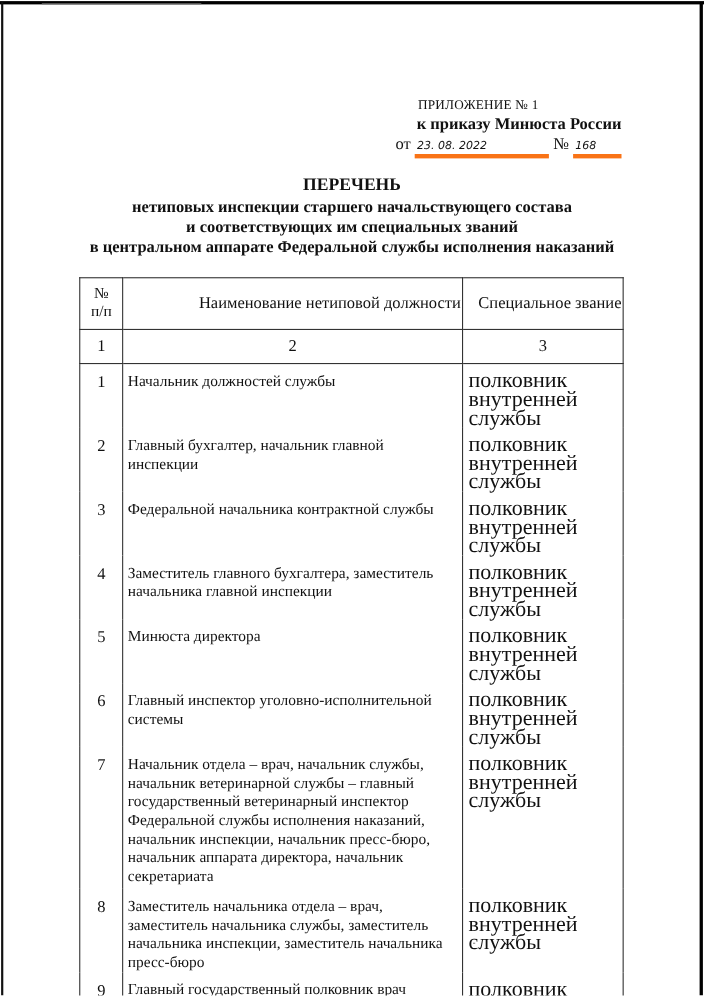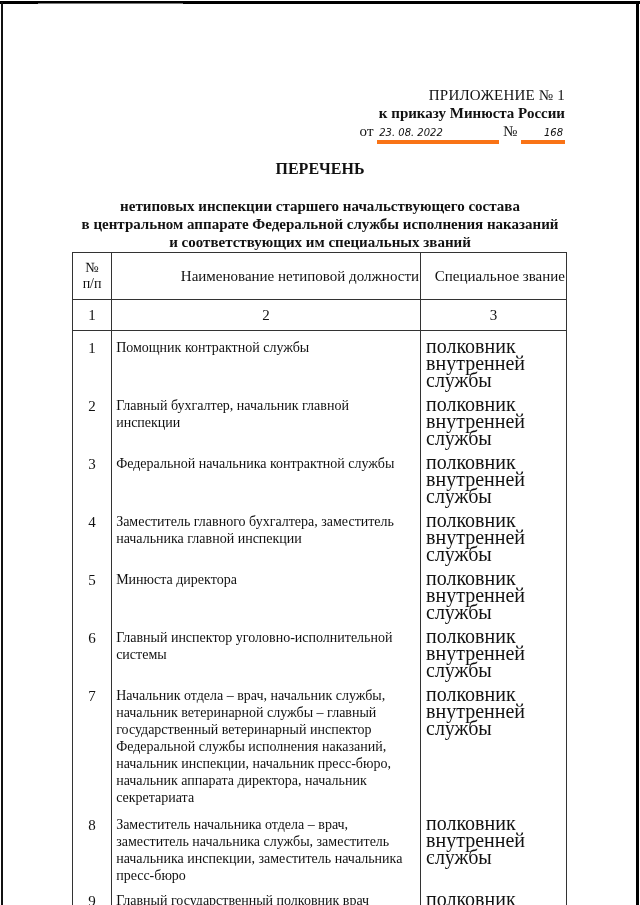--- a/index.html
+++ b/index.html
@@ -7,29 +7,29 @@
     width: 640px; height: 905px; position: relative; overflow: hidden;
     background: #ffffff; color: #111;
     font-family: "Liberation Serif", "DejaVu Serif", serif;
   }
   .scan-top { position: absolute; left: 0; top: 1px; width: 640px; height: 3px; background: #000; }
   .scan-top-gray { position: absolute; left: 38px; top: 3px; width: 145px; height: 1px; background: #777; }
   .scan-left { position: absolute; left: 1px; top: 2px; width: 2px; height: 903px; background: #111; }
   .scan-right { position: absolute; left: 636px; top: 2px; width: 3px; height: 903px; background: #000; }
 
   .appendix { position: absolute; left: 350px; top: 86px; width: 215px; text-align: right; font-size: 15px; line-height: 18px; }
-  .appendix .title { display: block; text-align: right; font-size: 15px; letter-spacing: 0.2px; padding-left: 30px; }
+  .appendix .title { display: block; text-align: left; font-size: 12px; letter-spacing: 0.2px; padding-left: 30px; }
   .appendix .sub { display: block; text-align: right; font-weight: bold; }
   .appendix .line3 { display: block; text-align: right; }
   .hand { font-family: "DejaVu Sans", sans-serif; font-style: italic; font-size: 10px; border-bottom: 4px solid #f97316; display: inline-block; padding: 0 2px; line-height: 15px; }
   .hand.date { width: 118px; text-align: left; }
-  .hand.num { width: 40px; text-align: right; }
+  .hand.num { width: 40px; text-align: left; }
 
   .heading { position: absolute; left: 60px; top: 160px; width: 520px; text-align: center; font-weight: bold; font-size: 15px; line-height: 18px; }
-  .heading .h1 { display: block; font-size: 16px; margin-bottom: 19px; }
+  .heading .h1 { display: block; font-size: 16px; margin-bottom: 2px; }
   .heading span.l { display: block; }
 
   table.list { position: absolute; left: 72px; top: 252px; width: 495px; border-collapse: collapse; font-size: 14px; line-height: 17px; }
   table.list td, table.list th { border-left: 1px solid #333; border-right: 1px solid #333; vertical-align: top; font-weight: normal; }
   table.list tr.hdr th { border-top: 1.5px solid #333; border-bottom: 1px solid #333; height: 44px; vertical-align: middle; }
   table.list tr.nums td { border-bottom: 1px solid #333; height: 28px; vertical-align: middle; text-align: center; font-size: 15px; }
   table.list tr.last td { border-bottom: 1.5px solid #333; }
   .c1 { width: 38px; text-align: center; }
   .c2 { width: 316px; }
   .c3 { width: 139px; }
@@ -65,42 +65,42 @@
     <span>от</span>
     <span class="hand date">23. 08. 2022</span>
     <span>№</span>
     <span class="hand num">168</span>
   </span>
 </div>
 
 <div class="heading">
   <span class="h1 l">ПЕРЕЧЕНЬ</span>
   <span class="l">нетиповых инспекции старшего начальствующего состава</span>
+  <span class="l">и соответствующих им специальных званий</span>
   <span class="l">в центральном аппарате Федеральной службы исполнения наказаний</span>
-  <span class="l">и соответствующих им специальных званий</span>
 </div>
 
 <table class="list">
   <tbody>
       <tr class="hdr">
     <th class="c1">
       <span>№</span><br>
       <span>п/п</span>
     </th>
     <th class="c2">Наименование нетиповой должности</th>
     <th class="c3">Специальное звание</th>
   </tr>
   <tr class="nums">
     <td class="c1">1</td>
     <td class="c2">2</td>
     <td class="c3">3</td>
   </tr>
   <tr class="r1">
     <td class="c1 num">1</td>
-    <td class="c2 name">Помощник контрактной службы</td>
+    <td class="c2 name">Начальник должностей службы</td>
     <td class="c3 rank">
           <span>полковник</span>
           <span>внутренней службы</span>
         </td>
   </tr>
   <tr class="r2">
     <td class="c1 num">2</td>
     <td class="c2 name">Главный бухгалтер, начальник главной инспекции</td>
     <td class="c3 rank">
           <span>полковник</span>

